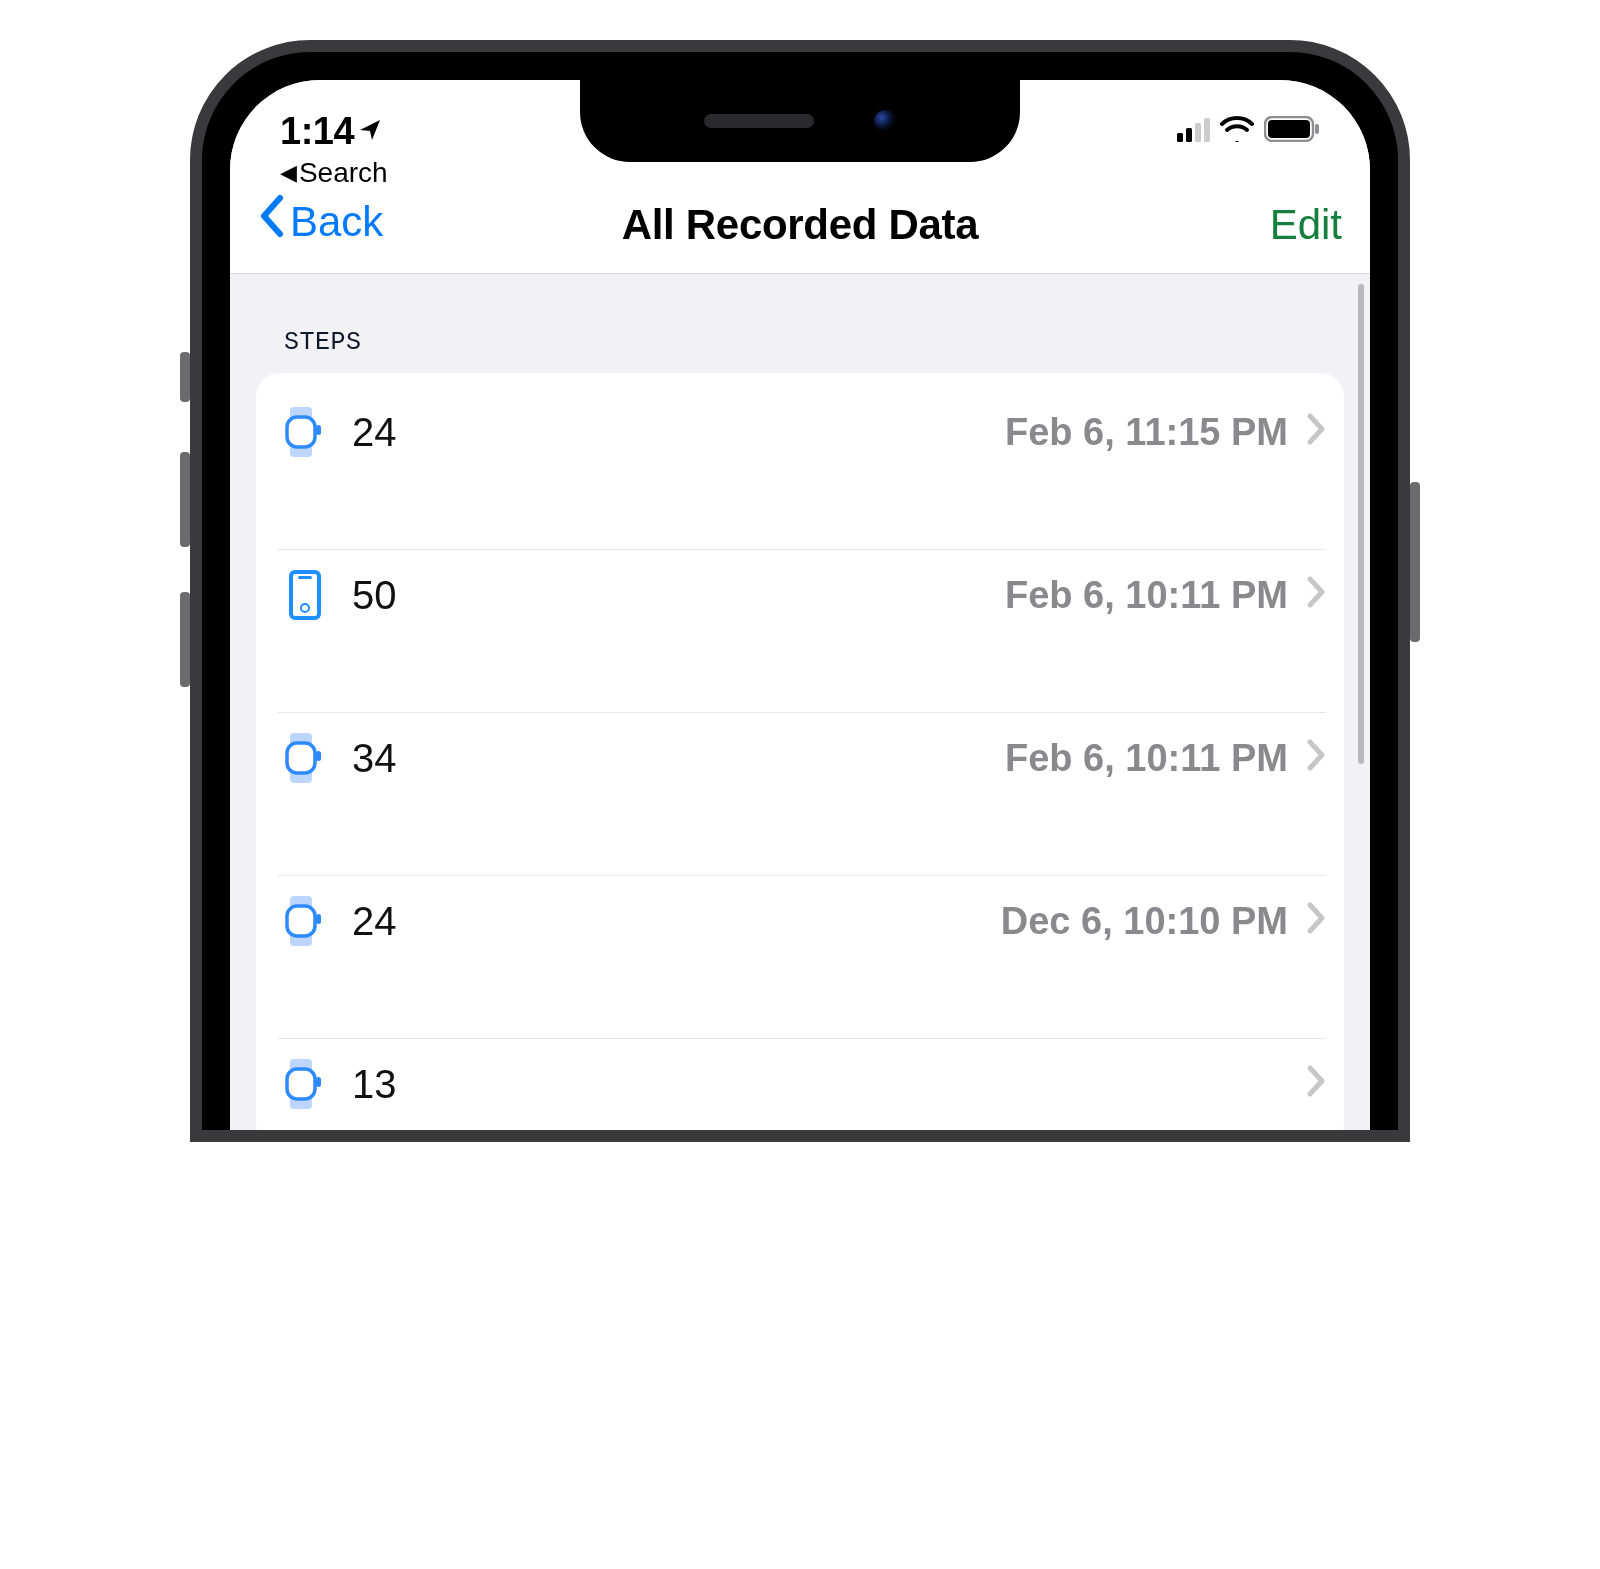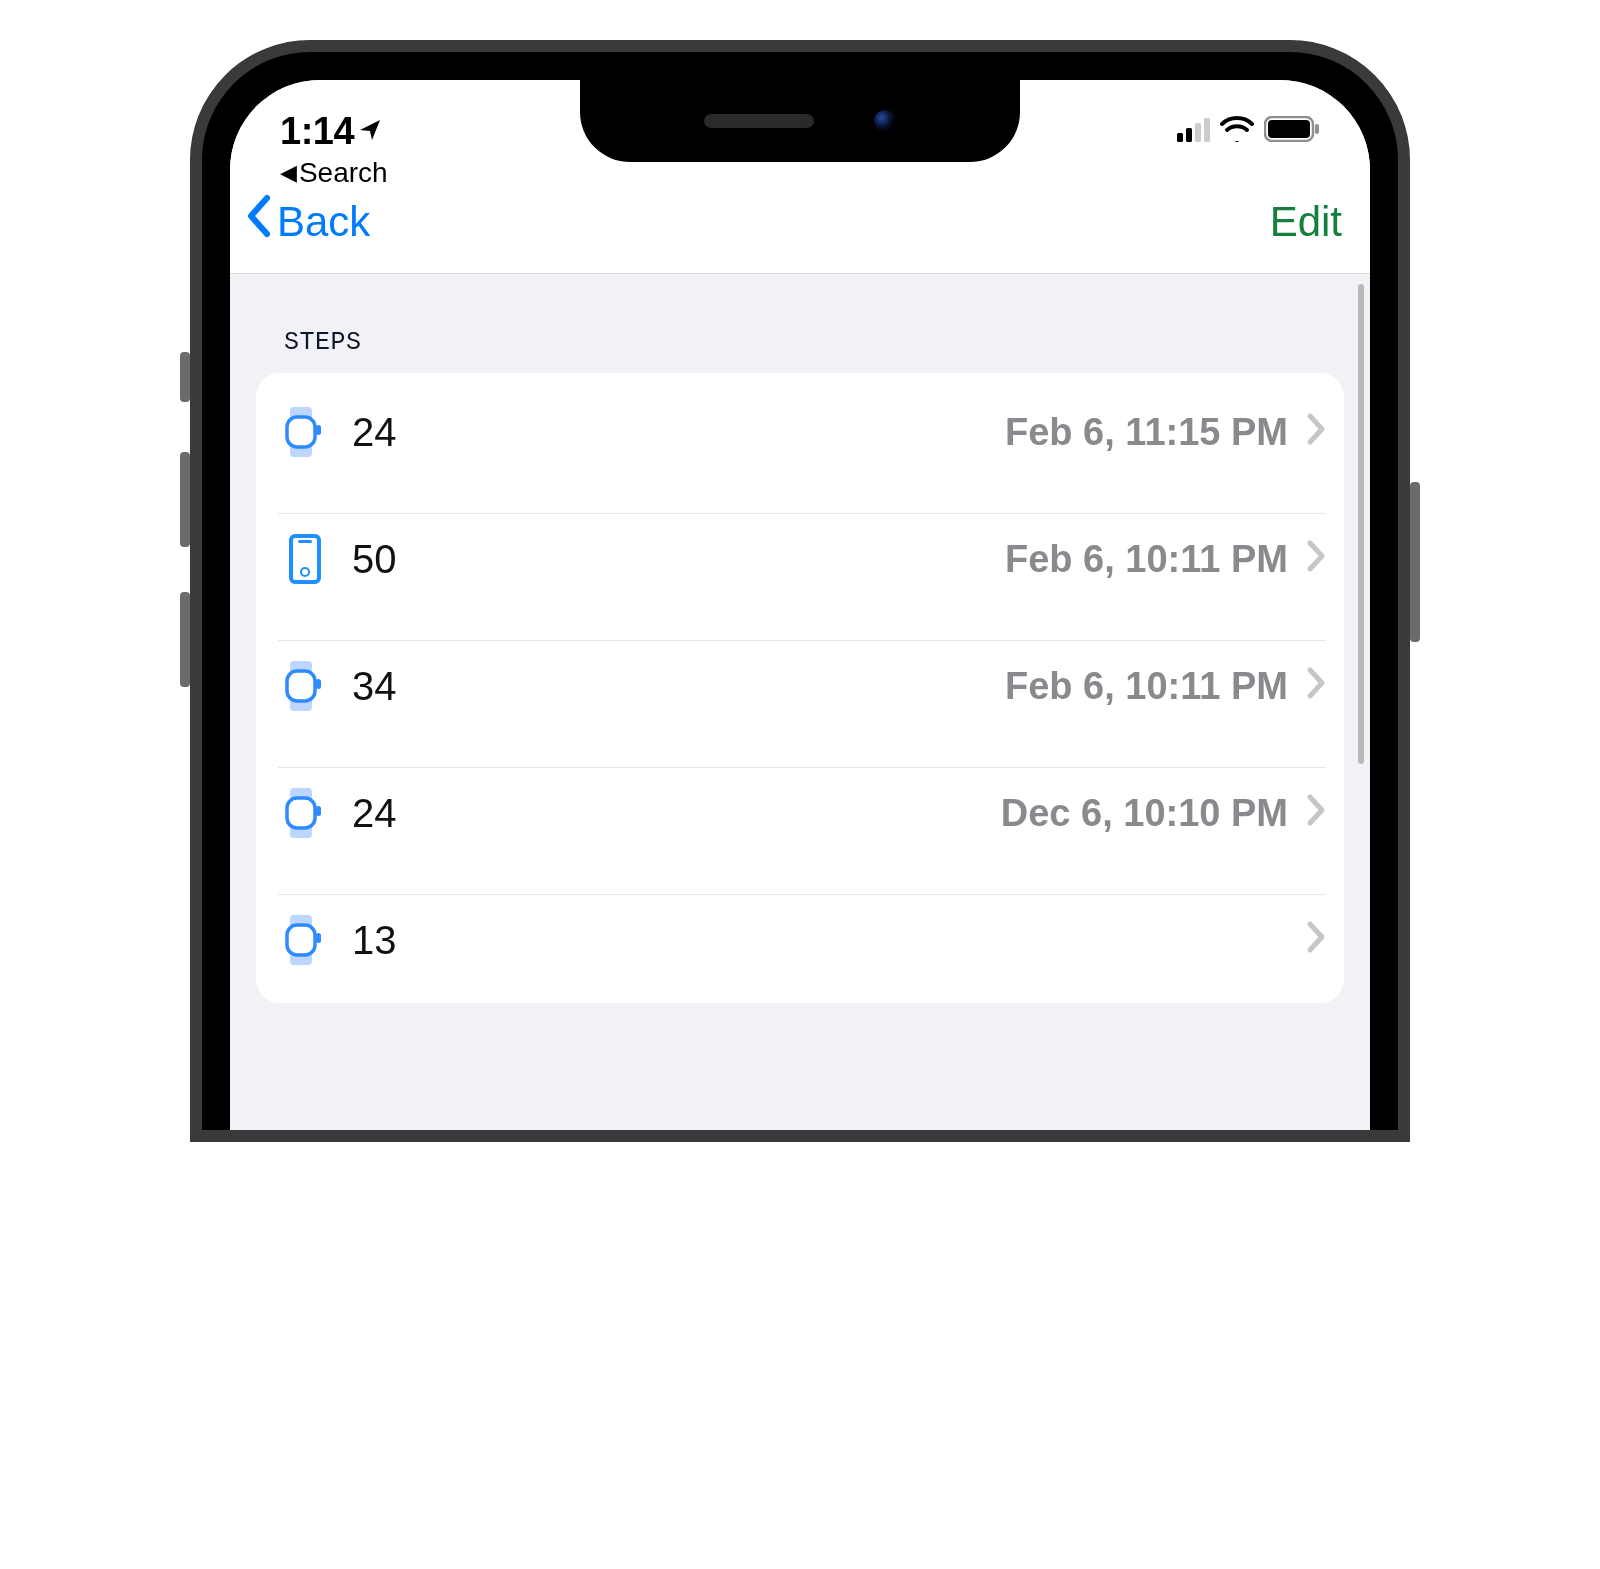--- a/index.html
+++ b/index.html
@@ -64,39 +64,39 @@
     .back-triangle { font-size:22px; }
     .status-right { display:flex; align-items:center; gap:10px; padding-top:6px;}
     .signal-bars { display:flex; align-items:flex-end; gap:3px; height:26px;}
     .signal-bars span{ width:6px; background:#ccc; border-radius:1.5px;}
     .signal-bars span:nth-child(1){height:9px;background:#000;}
     .signal-bars span:nth-child(2){height:14px;background:#000;}
     .signal-bars span:nth-child(3){height:19px;}
     .signal-bars span:nth-child(4){height:24px;}
     .wifi-icon svg, .battery-icon svg{ display:block; }
     .nav-bar {
-      background:#fff; display:flex; align-items:center; justify-content:space-between;
-      padding: 4px 28px 24px 15px; border-bottom:1px solid #d9d9dc;
+      background:#fff; display:flex; align-items:flex-end; justify-content:space-between;
+      padding: 4px 28px 24px 28px; border-bottom:1px solid #d9d9dc;
       position:relative; z-index:10;
     }
     .nav-back { display:flex; align-items:center; color:#007aff; font-size:42px; cursor:pointer; }
     .chevron-left { font-size:46px; font-weight:300; margin-right:4px; }
     .nav-title { font-size:42px; font-weight:600; letter-spacing:-0.3px; position:absolute; left:50%; transform:translateX(-50%); white-space:nowrap;}
     .nav-edit { color:#15803d; font-size:42px; cursor:pointer; }
     .content { position:relative; padding: 0 26px; height: calc(100% - 110px - 80px); }
     .scroll-indicator { position:absolute; right:6px; top:10px; width:6px; height:480px; background:#b9b9bc; border-radius:3px;}
     .section-header {
       font-size:25px; color:#0f172a; letter-spacing:0.5px; padding: 54px 24px 16px 28px; font-family: Liberation Mono, monospace;
     }
     .list { background:#fff; border-radius:24px; overflow:hidden; }
     .row {
       display:flex; align-items:center; padding: 18px 18px 18px 22px;
       min-height:86px; cursor:pointer;
     }
-    .row + .row .row-inner { border-top:1.5px solid #e7e7ea; }
+    .row + .row .row-inner { border-top:1.5px solid #e7e7ea;margin-top:36px; }
     .row-inner{
       display:flex; align-items:center; width:100%; padding: 20px 0;
     }
     .row:first-child .row-inner{ padding-top:16px; }
     .device-icon { width:54px; display:flex; justify-content:center; align-items:center; flex-shrink:0;}
     .steps-value { font-size:40px; color:#111; margin-left:20px; flex-shrink:0; min-width:90px;}
     .spacer { flex:1; }
     .timestamp { font-size:38px; color:#8a898e; white-space:nowrap;font-weight:bold;}
     .chevron-right { font-size:42px; color:#c6c6c9; margin-left:18px; font-weight:300;}
     
@@ -169,20 +169,21 @@
 
     <div class="nav-bar">
       <div class="nav-back">
         <span class="chevron-left">
           <svg width="28" height="44" viewBox="0 0 28 44">
               <path d="M22 4 L6 22 L22 40" fill="none" stroke="#007aff" stroke-width="6" stroke-linecap="round" stroke-linejoin="round"></path>
             </svg>
         </span>
         <span>Back</span>
       </div>
+      <div class="nav-title">All Recorded Data</div>
       <div class="nav-edit">Edit</div>
     </div>
 
     <div class="content">
       <div class="scroll-indicator"></div>
       <div class="section-header">STEPS</div>
       <div class="list" id="steps-list">
 
       <div class="row">
             <div class="row-inner">

